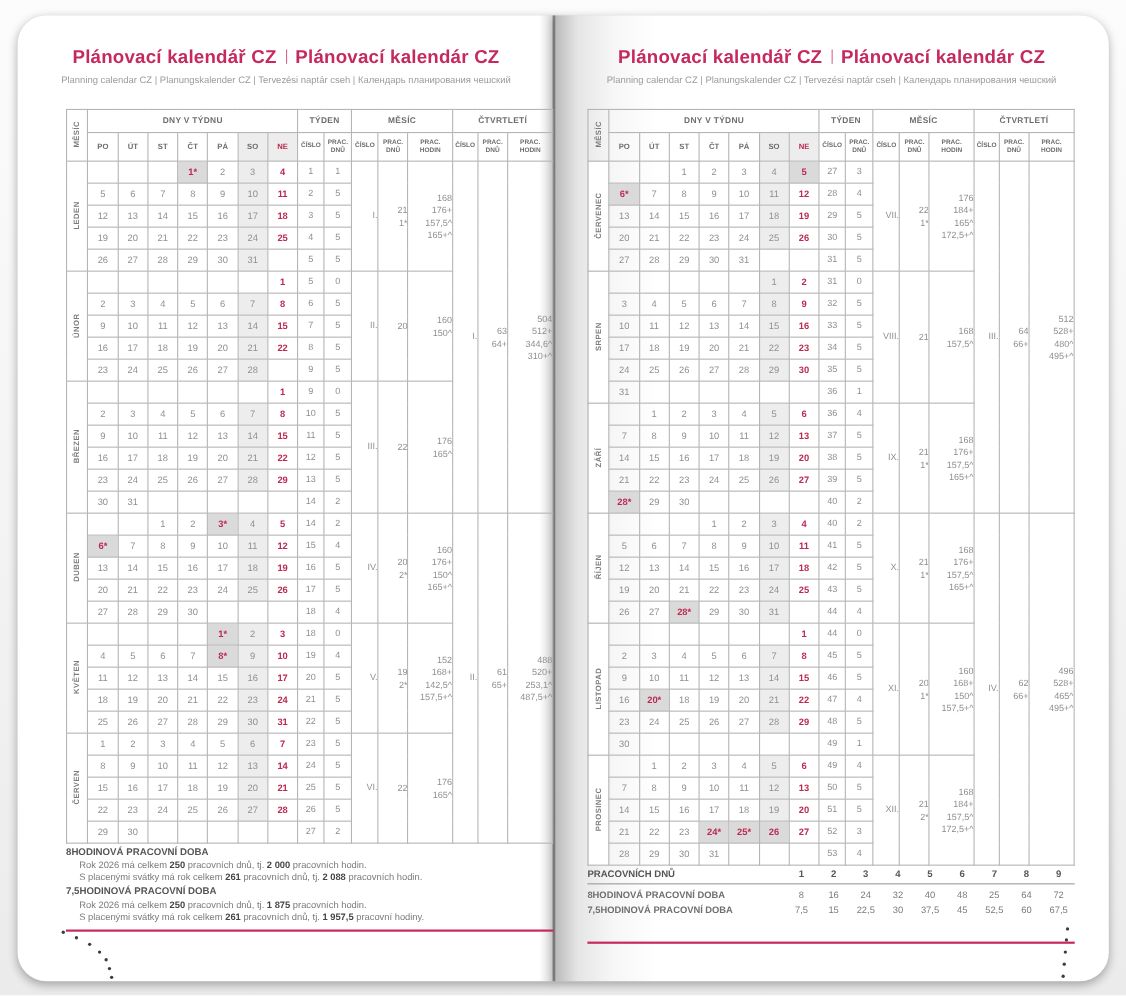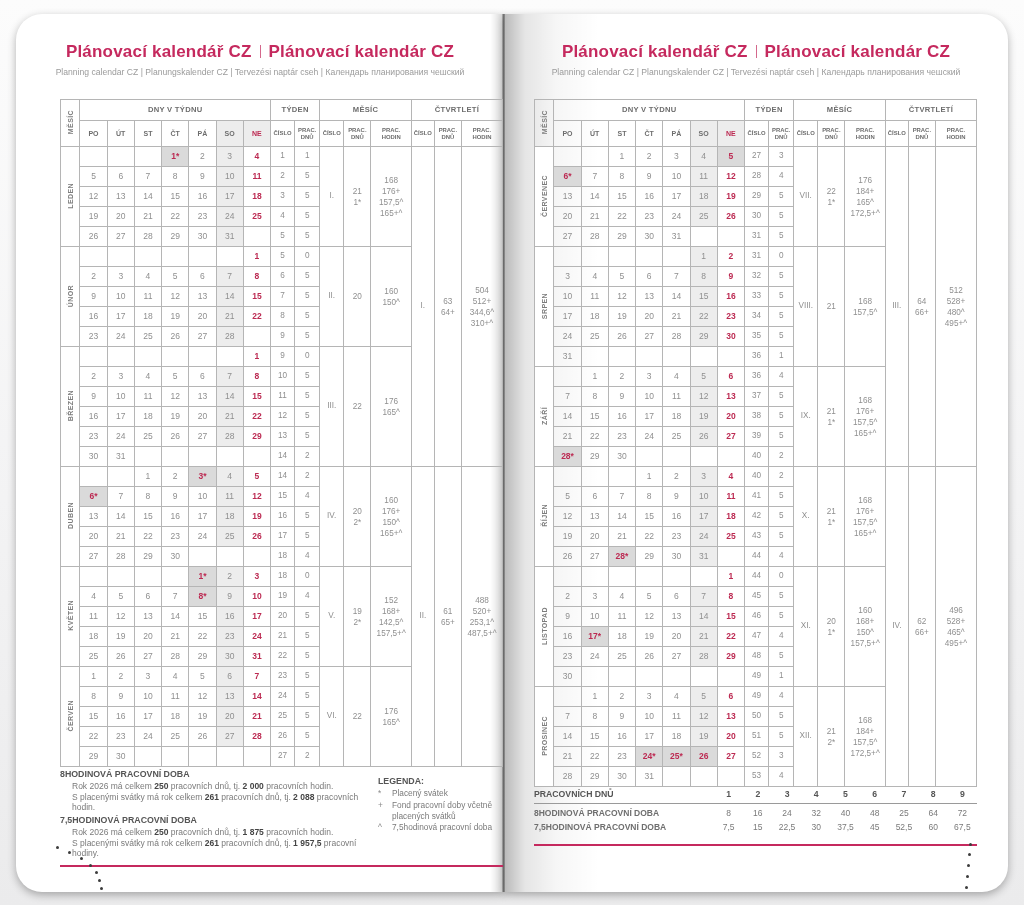--- a/index.html
+++ b/index.html
@@ -35,34 +35,34 @@
   .cal .sub{font-size:5.9px;line-height:6.4px;white-space:normal;padding:1px;}
   .cal th.sat{background:#ededed;}
   .cal th.sun{background:#ededed;color:#bc2a52;}
   .cal td.sat{background:#ededed;}
   .cal td.sun{color:#bc2a52;font-weight:bold;}
   .cal td.hol{background:#dadada;color:#bc2a52;font-weight:bold;}
   .vtext{writing-mode:vertical-rl;transform:rotate(180deg);display:inline-block;
          font-size:7px;letter-spacing:.4px;color:#7d7d7d;font-weight:bold;white-space:nowrap;}
   .cal td.mname{background:#fff;}
   .cal td.wk{font-size:8.2px;}
-  .cal td.meta{font-size:8.2px;}
+  .cal td.meta{font-size:8.2px;text-align:right;}
   .cal .ln{line-height:11px;font-size:8.2px;}
 
   .foot-left{position:absolute;top:752px;left:44px;width:443px;display:flex;justify-content:space-between;
         border-bottom:2px solid #c5295e;padding-bottom:7px;}
   .f-head{font-size:8.8px;font-weight:bold;color:#555;margin-top:3px;}
   .f-line{font-size:8.5px;color:#7a7a7a;margin-top:1.5px;margin-left:12px;}
   .f-line b{color:#454545;}
   .legend{width:128px;margin-top:10px;}
   .lg-title{font-size:8.8px;font-weight:bold;color:#555;margin-bottom:2px;}
   .lg-item{display:flex;font-size:8.3px;color:#7a7a7a;line-height:1.3;margin-top:1px;}
   .lg-sym{flex:0 0 14px;color:#8a8a8a;}
 
-  .foot-right{position:absolute;top:775px;left:30px;width:443px;border-bottom:2px solid #c5295e;padding-bottom:12px;}
+  .foot-right{position:absolute;top:775px;left:30px;width:443px;border-bottom:2px solid #c5295e;padding-bottom:24px;}
   .wd-row{display:flex;align-items:center;}
   .wd-row .lbl{flex:0 0 180px;text-align:left;}
   .wd-row .cell{flex:1;text-align:center;}
   .wd-head{font-weight:bold;color:#555;font-size:8.7px;border-bottom:1.5px solid #9a9a9a;padding-bottom:4px;}
   .wd-data{color:#7a7a7a;font-size:8.5px;padding-top:4px;}
   .wd-data .lbl{color:#6f6f6f;font-weight:bold;}
 
   .dot{position:absolute;width:3px;height:3px;border-radius:50%;background:#3c3c3c;z-index:2;}
 </style>
 </head>
@@ -556,37 +556,20 @@
         </div>
       <div class="foot-left">
         <div id="worktime">
             <div class="f-head">8HODINOVÁ PRACOVNÍ DOBA</div>
             <div class="f-line"><span>Rok 2026 má celkem </span><b>250</b><span> pracovních dnů, tj. </span><b>2 000</b><span> pracovních hodin.</span></div>
             <div class="f-line"><span>S placenými svátky má rok celkem </span><b>261</b><span> pracovních dnů, tj. </span><b>2 088</b><span> pracovních hodin.</span></div>
             <div class="f-head">7,5HODINOVÁ PRACOVNÍ DOBA</div>
             <div class="f-line"><span>Rok 2026 má celkem </span><b>250</b><span> pracovních dnů, tj. </span><b>1 875</b><span> pracovních hodin.</span></div>
             <div class="f-line"><span>S placenými svátky má rok celkem </span><b>261</b><span> pracovních dnů, tj. </span><b>1 957,5</b><span> pracovní hodiny.</span></div>
           </div>
-        <div class="legend">
-          <div class="lg-title">LEGENDA:</div>
-          <div id="legend-items">
-              <div class="lg-item">
-                <span class="lg-sym">*</span>
-                <span class="lg-text">Placený svátek</span>
-              </div>
-              <div class="lg-item">
-                <span class="lg-sym">+</span>
-                <span class="lg-text">Fond pracovní doby včetně placených svátků</span>
-              </div>
-              <div class="lg-item">
-                <span class="lg-sym">^</span>
-                <span class="lg-text">7,5hodinová pracovní doba</span>
-              </div>
-            </div>
-        </div>
       </div>
     </div>
   </div>
 
   <div class="page right">
     <div class="page-inner">
       <div class="ph">
         <div class="t">
           <span>Plánovací kalendář CZ</span><span class="sep"></span><span>Plánovací kalendár CZ</span>
         </div>
@@ -977,21 +960,21 @@
                 <td class="day">11</td>
                 <td class="day">12</td>
                 <td class="day">13</td>
                 <td class="day sat">14</td>
                 <td class="day sun sun">15</td>
                 <td class="wk">46</td>
                 <td class="wk">5</td>
               </tr>
               <tr>
                 <td class="day">16</td>
-                <td class="day hol">17*</td>
+                <td class="day hol">20*</td>
                 <td class="day">18</td>
                 <td class="day">19</td>
                 <td class="day">20</td>
                 <td class="day sat">21</td>
                 <td class="day sun sun">22</td>
                 <td class="wk">47</td>
                 <td class="wk">4</td>
               </tr>
               <tr>
                 <td class="day">23</td>

